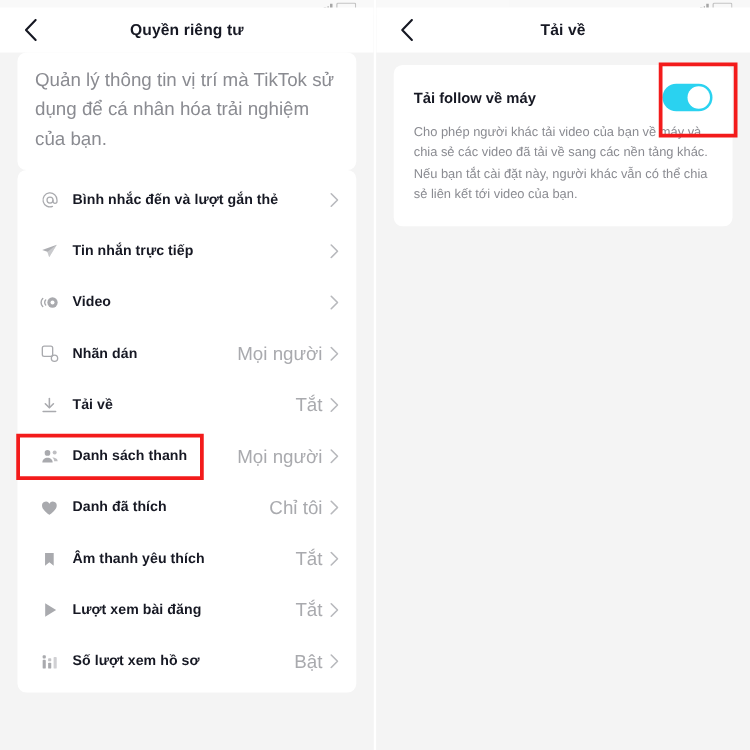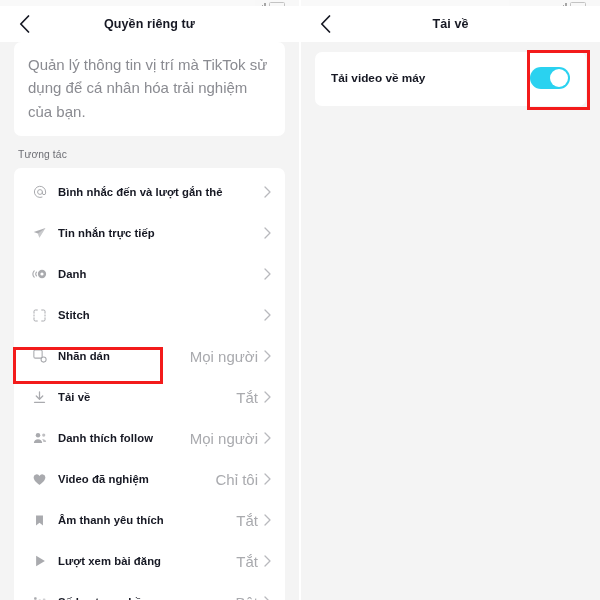--- a/index.html
+++ b/index.html
@@ -251,21 +251,20 @@
             <path d="M9.5 1 L1.8 9 L9.5 17" stroke="#161823" stroke-width="1.7" stroke-linecap="round" stroke-linejoin="round"></path>
           </svg>
         </div>
         <div class="nav-title">Quyền riêng tư</div>
       </div>
 
       <div class="card">
         <div class="intro">Quản lý thông tin vị trí mà TikTok sử dụng để cá nhân hóa trải nghiệm của bạn.</div>
       </div>
 
-      <div class="section-label">Tương tác</div>
 
       <div class="card">
         <div class="list" id="left-list">
             <div class="row">
               <div class="row-icon">
                 <svg width="16" height="16" viewBox="0 0 24 24" fill="none" stroke="#a9aaae" stroke-width="1.5">
                   <circle cx="12" cy="12" r="3.6"></circle>
                   <path d="M15.6 12v1.6a2.4 2.4 0 0 0 4.8 0V12A8.4 8.4 0 1 0 15 19.7" stroke-linecap="round"></path>
                 </svg>
               </div>
@@ -296,40 +295,21 @@
             </div>
             <div class="row">
               <div class="row-icon">
                 <svg width="16" height="16" viewBox="0 0 24 24" fill="none">
                   <path d="M3.3 7.2c-1.3 1.3-2 3-2 4.8s.7 3.5 2 4.8" stroke="#a9aaae" stroke-width="1.7" stroke-linecap="round"></path>
                   <path d="M6.8 9.1c-.8.8-1.2 1.8-1.2 2.9s.4 2.1 1.2 2.9" stroke="#a9aaae" stroke-width="1.7" stroke-linecap="round"></path>
                   <circle cx="15" cy="12" r="6.2" fill="#a9aaae"></circle>
                   <circle cx="15" cy="12" r="2.4" fill="#fff"></circle>
                 </svg>
               </div>
-              <div class="row-label">Danh</div>
-              <div class="row-spacer"></div>
-              <div class="row-value"></div>
-              <div class="chev">
-                <svg width="7" height="12" viewBox="0 0 7 12" fill="none">
-                  <path d="M1 1l5 5-5 5" stroke="currentColor" stroke-width="1.3" stroke-linecap="round" stroke-linejoin="round"></path>
-                </svg>
-              </div>
-            </div>
-            <div class="row">
-              <div class="row-icon">
-                <svg width="15" height="15" viewBox="0 0 24 24" fill="none" stroke="#a9aaae" stroke-width="1.6" stroke-linecap="round">
-                  <path d="M8.5 3.2H5.4A2.2 2.2 0 0 0 3.2 5.4v2.9"></path>
-                  <path d="M3.2 15.7v2.9a2.2 2.2 0 0 0 2.2 2.2h3.1"></path>
-                  <path d="M15.5 3.2h3.1a2.2 2.2 0 0 1 2.2 2.2v2.9"></path>
-                  <path d="M20.8 15.7v2.9a2.2 2.2 0 0 1-2.2 2.2h-3.1"></path>
-                  <path d="M3.2 11.1v1.8M20.8 11.1v1.8"></path>
-                </svg>
-              </div>
-              <div class="row-label">Stitch</div>
+              <div class="row-label">Video</div>
               <div class="row-spacer"></div>
               <div class="row-value"></div>
               <div class="chev">
                 <svg width="7" height="12" viewBox="0 0 7 12" fill="none">
                   <path d="M1 1l5 5-5 5" stroke="currentColor" stroke-width="1.3" stroke-linecap="round" stroke-linejoin="round"></path>
                 </svg>
               </div>
             </div>
             <div class="row">
               <div class="row-icon">
@@ -366,36 +346,36 @@
             </div>
             <div class="row">
               <div class="row-icon">
                 <svg width="16" height="16" viewBox="0 0 24 24" fill="#a9aaae">
                   <circle cx="9" cy="8" r="3.4"></circle>
                   <path d="M2.8 19.4c0-3.4 2.8-5.6 6.2-5.6s6.2 2.2 6.2 5.6H2.8z"></path>
                   <circle cx="17.6" cy="7.6" r="2.4" opacity=".75"></circle>
                   <path d="M14.8 13.6c3 .1 6.4 1.3 6.4 4.3h-4.2c0-1.7-.9-3.2-2.2-4.3z" opacity=".75"></path>
                 </svg>
               </div>
-              <div class="row-label">Danh thích follow</div>
+              <div class="row-label">Danh sách thanh</div>
               <div class="row-spacer"></div>
               <div class="row-value">Mọi người</div>
               <div class="chev">
                 <svg width="7" height="12" viewBox="0 0 7 12" fill="none">
                   <path d="M1 1l5 5-5 5" stroke="currentColor" stroke-width="1.3" stroke-linecap="round" stroke-linejoin="round"></path>
                 </svg>
               </div>
             </div>
             <div class="row">
               <div class="row-icon">
                 <svg width="15" height="15" viewBox="0 0 24 24" fill="#a9aaae">
                   <path d="M12 20.6S2.6 14.7 2.6 8.9A5 5 0 0 1 12 6.3a5 5 0 0 1 9.4 2.6c0 5.8-9.4 11.7-9.4 11.7z"></path>
                 </svg>
               </div>
-              <div class="row-label">Video đã nghiệm</div>
+              <div class="row-label">Danh đã thích</div>
               <div class="row-spacer"></div>
               <div class="row-value">Chỉ tôi</div>
               <div class="chev">
                 <svg width="7" height="12" viewBox="0 0 7 12" fill="none">
                   <path d="M1 1l5 5-5 5" stroke="currentColor" stroke-width="1.3" stroke-linecap="round" stroke-linejoin="round"></path>
                 </svg>
               </div>
             </div>
             <div class="row">
               <div class="row-icon">
@@ -476,25 +456,26 @@
         <div class="nav-back">
           <svg width="11" height="18" viewBox="0 0 11 18" fill="none" aria-hidden="true">
             <path d="M9.5 1 L1.8 9 L9.5 17" stroke="#161823" stroke-width="1.7" stroke-linecap="round" stroke-linejoin="round"></path>
           </svg>
         </div>
         <div class="nav-title">Tải về</div>
       </div>
 
       <div class="card toggle-card">
         <div class="tc-head">
-          <div class="tc-title">Tải video về máy</div>
+          <div class="tc-title">Tải follow về máy</div>
           <div class="switch">
             <div class="knob"></div>
           </div>
         </div>
+        <div class="tc-desc">Cho phép người khác tải video của bạn về máy và chia sẻ các video đã tải về sang các nền tảng khác. Nếu bạn tắt cài đặt này, người khác vẫn có thể chia sẻ liên kết tới video của bạn.</div>
       </div>
 
     </div>
 
     <div class="redbox" id="redbox-toggle"></div>
   </div>
 
 </div>
 
 </body></html>

